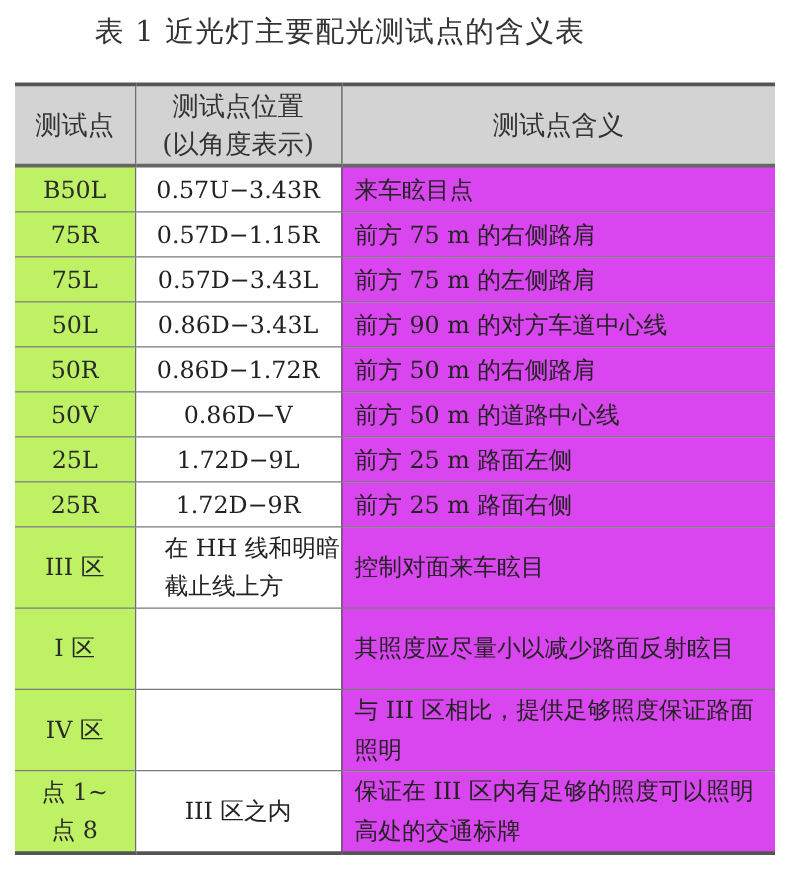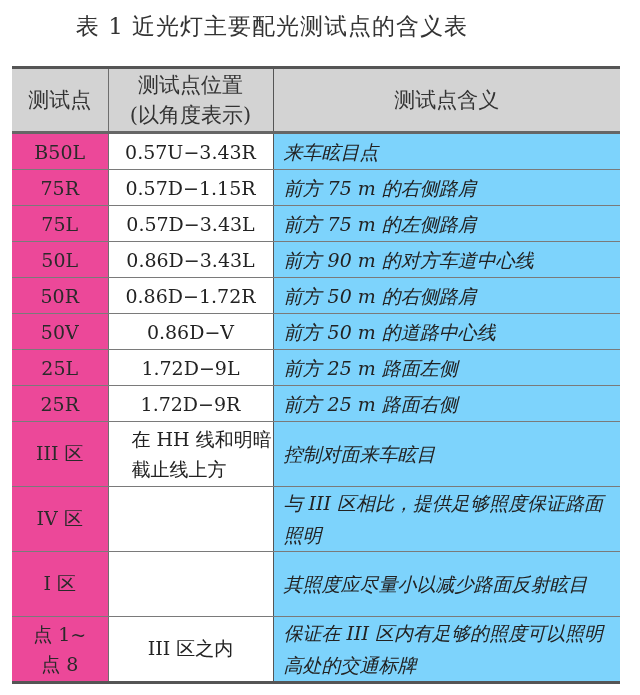--- a/index.html
+++ b/index.html
@@ -50,40 +50,39 @@
       background: #d3d3d3;
       border-top: 3px solid #555555;
       border-bottom: 3px solid #666666;
       height: 62px;
       font-size: 21px;
       line-height: 26px;
       color: #333333;
       text-align: center;
     }
     table.main tbody td.k {
-      background: #ec4899;
+      background: #bef264;
       text-align: center;
       color: #2a2a2a;
     }
     table.main tbody td.pos {
       text-align: center;
       background: #ffffff;
     }
     table.main tbody td.pos.multi {
       text-align: left;
       padding-left: 23px;
       line-height: 30px;
     }
     table.main tbody td.meaning {
       text-align: left;
       padding-left: 10px;
       padding-right: 8px;
-      background: #7dd3fc;
+      background: #d946ef;
       line-height: 32px;
-      font-style: italic;
     }
     table.main tbody tr.single td { height: 35px; }
     table.main tbody tr.double td { height: 64px; }
     table.main tbody tr:last-child td { border-bottom: 3px solid #555555; }
     .k-line { display: block; line-height: 30px; text-align: center; }
   </style>
 </head>
 <body>
 
 <div class="title">表 1  近光灯主要配光测试点的含义表</div>
@@ -144,28 +143,28 @@
       <td class="k">25R</td>
       <td class="pos">1.72D−9R</td>
       <td class="meaning">前方 25 m 路面右侧</td>
     </tr>
     <tr class="double">
       <td class="k">III 区</td>
       <td class="pos multi">在 HH 线和明暗截止线上方</td>
       <td class="meaning">控制对面来车眩目</td>
     </tr>
     <tr class="double">
+      <td class="k">I 区</td>
+      <td class="pos"></td>
+      <td class="meaning">其照度应尽量小以减少路面反射眩目</td>
+    </tr>
+    <tr class="double">
       <td class="k">IV 区</td>
       <td class="pos"></td>
       <td class="meaning">与 III 区相比，提供足够照度保证路面照明</td>
-    </tr>
-    <tr class="double">
-      <td class="k">I 区</td>
-      <td class="pos"></td>
-      <td class="meaning">其照度应尽量小以减少路面反射眩目</td>
     </tr>
     <tr class="double">
       <td class="k">
         <span class="k-line">点 1~</span>
         <span class="k-line">点 8</span>
       </td>
       <td class="pos">III 区之内</td>
       <td class="meaning">保证在 III 区内有足够的照度可以照明高处的交通标牌</td>
     </tr>
   </tbody>

